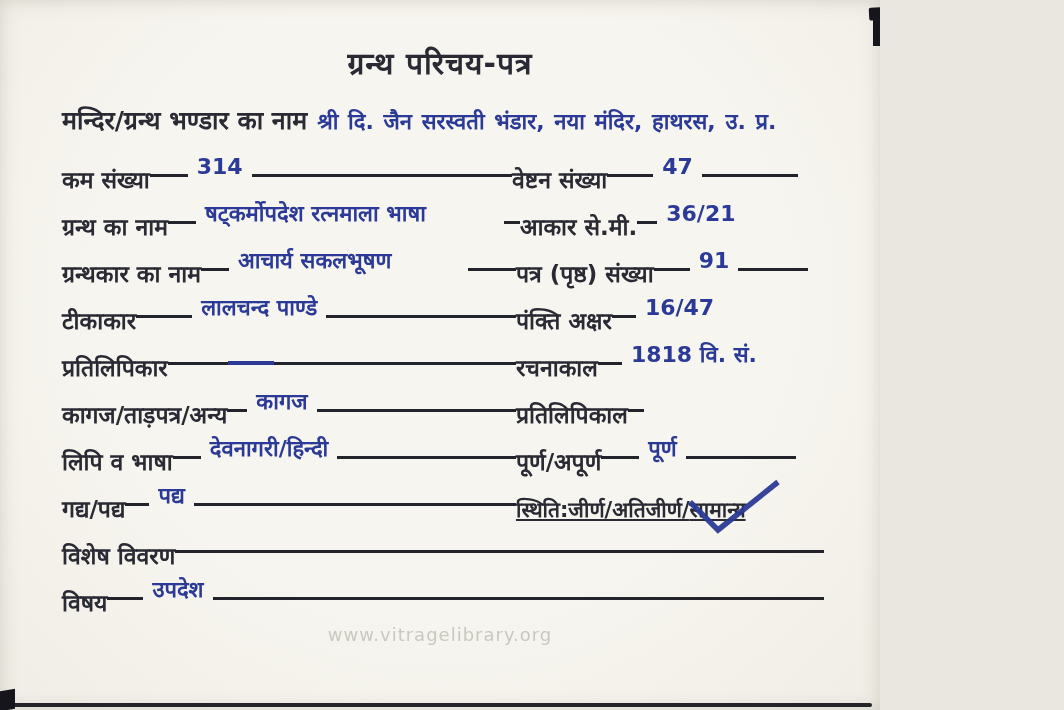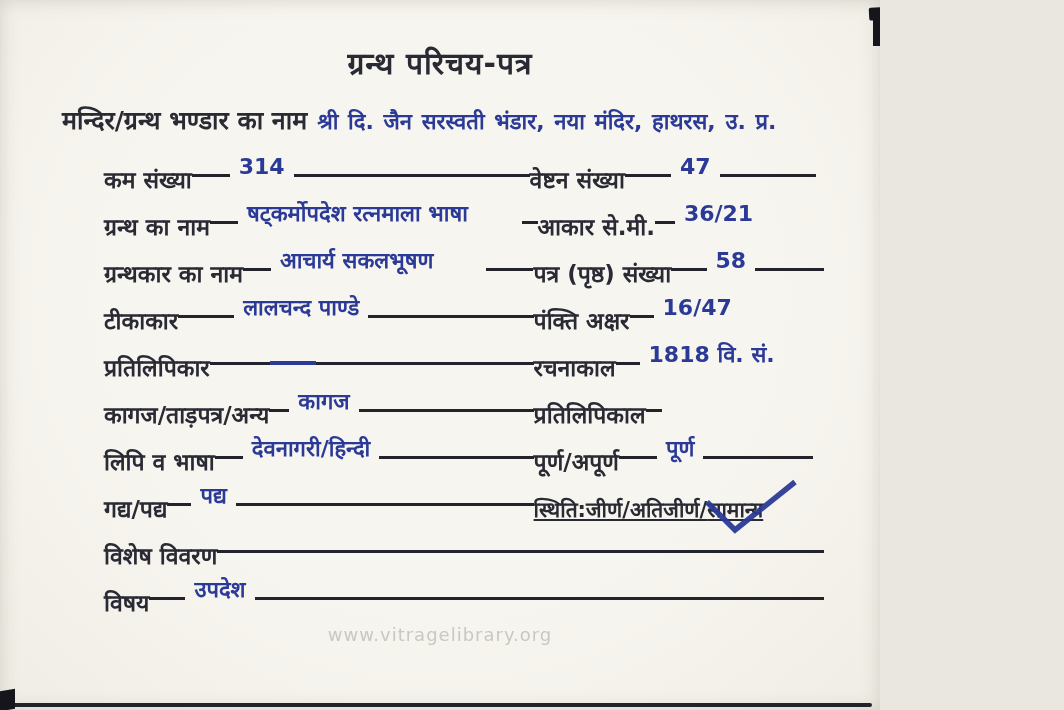--- a/index.html
+++ b/index.html
@@ -14,21 +14,21 @@
   .art.bottom-line{left:10px;right:8px;bottom:3px;height:4px;border-radius:2px;background:#23232a;}
   .art.bl-nub{left:0;bottom:0;width:15px;height:20px;transform:skewY(-10deg);}
   
   .title{position:absolute;top:42px;left:0;right:0;text-align:center;
          font-size:30px;font-weight:700;color:#2a2a34;letter-spacing:1px;}
   
   .header-row{position:absolute;top:102px;left:62px;right:44px;display:flex;align-items:baseline;}
   .hl{font-size:25px;font-weight:700;color:#2a2a34;white-space:nowrap;}
   .hv{font-size:22px;font-weight:700;color:#2b3a96;white-space:nowrap;margin-left:10px;word-spacing:2px;}
   
-  .grid{position:absolute;top:146px;left:62px;right:56px;margin-left:42px;}
+  .grid{position:absolute;top:146px;left:62px;right:56px;}
   .row{display:flex;height:47px;align-items:flex-end;}
   .cell{display:flex;align-items:flex-end;min-width:0;}
   .cell.l{width:58%;}
   .cell.r{flex:1;}
   .cell.full{width:100%;}
   .lbl{font-size:23px;font-weight:700;color:#2a2a34;white-space:nowrap;line-height:1.15;}
   .lbl.tight{font-size:21px;text-decoration:underline;}
   .val{font-size:22px;font-weight:700;color:#2b3a96;white-space:nowrap;
        padding:0 9px;margin-bottom:14px;line-height:1.1;}
   .rule{border-bottom:3px solid #23232b;margin-bottom:16px;height:0;}
@@ -101,21 +101,21 @@
         <span class="lbl">ग्रन्थकार का नाम</span>
         <span class="rule w28"></span>
         <span class="val">आचार्य सकलभूषण</span>
         <span class="sp"></span>
         <span class="rule w36"></span>
       </div>
       <div class="cell r">
         <span class="rule w12"></span>
         <span class="lbl">पत्र (पृष्ठ) संख्या</span>
         <span class="rule w36"></span>
-        <span class="val">58</span>
+        <span class="val">91</span>
         <span class="rule w70"></span>
       </div>
     </div>
 
     <div class="row">
       <div class="cell l">
         <span class="lbl">टीकाकार</span>
         <span class="rule w56"></span>
         <span class="val">लालचन्द पाण्डे</span>
         <span class="rule grow"></span>

